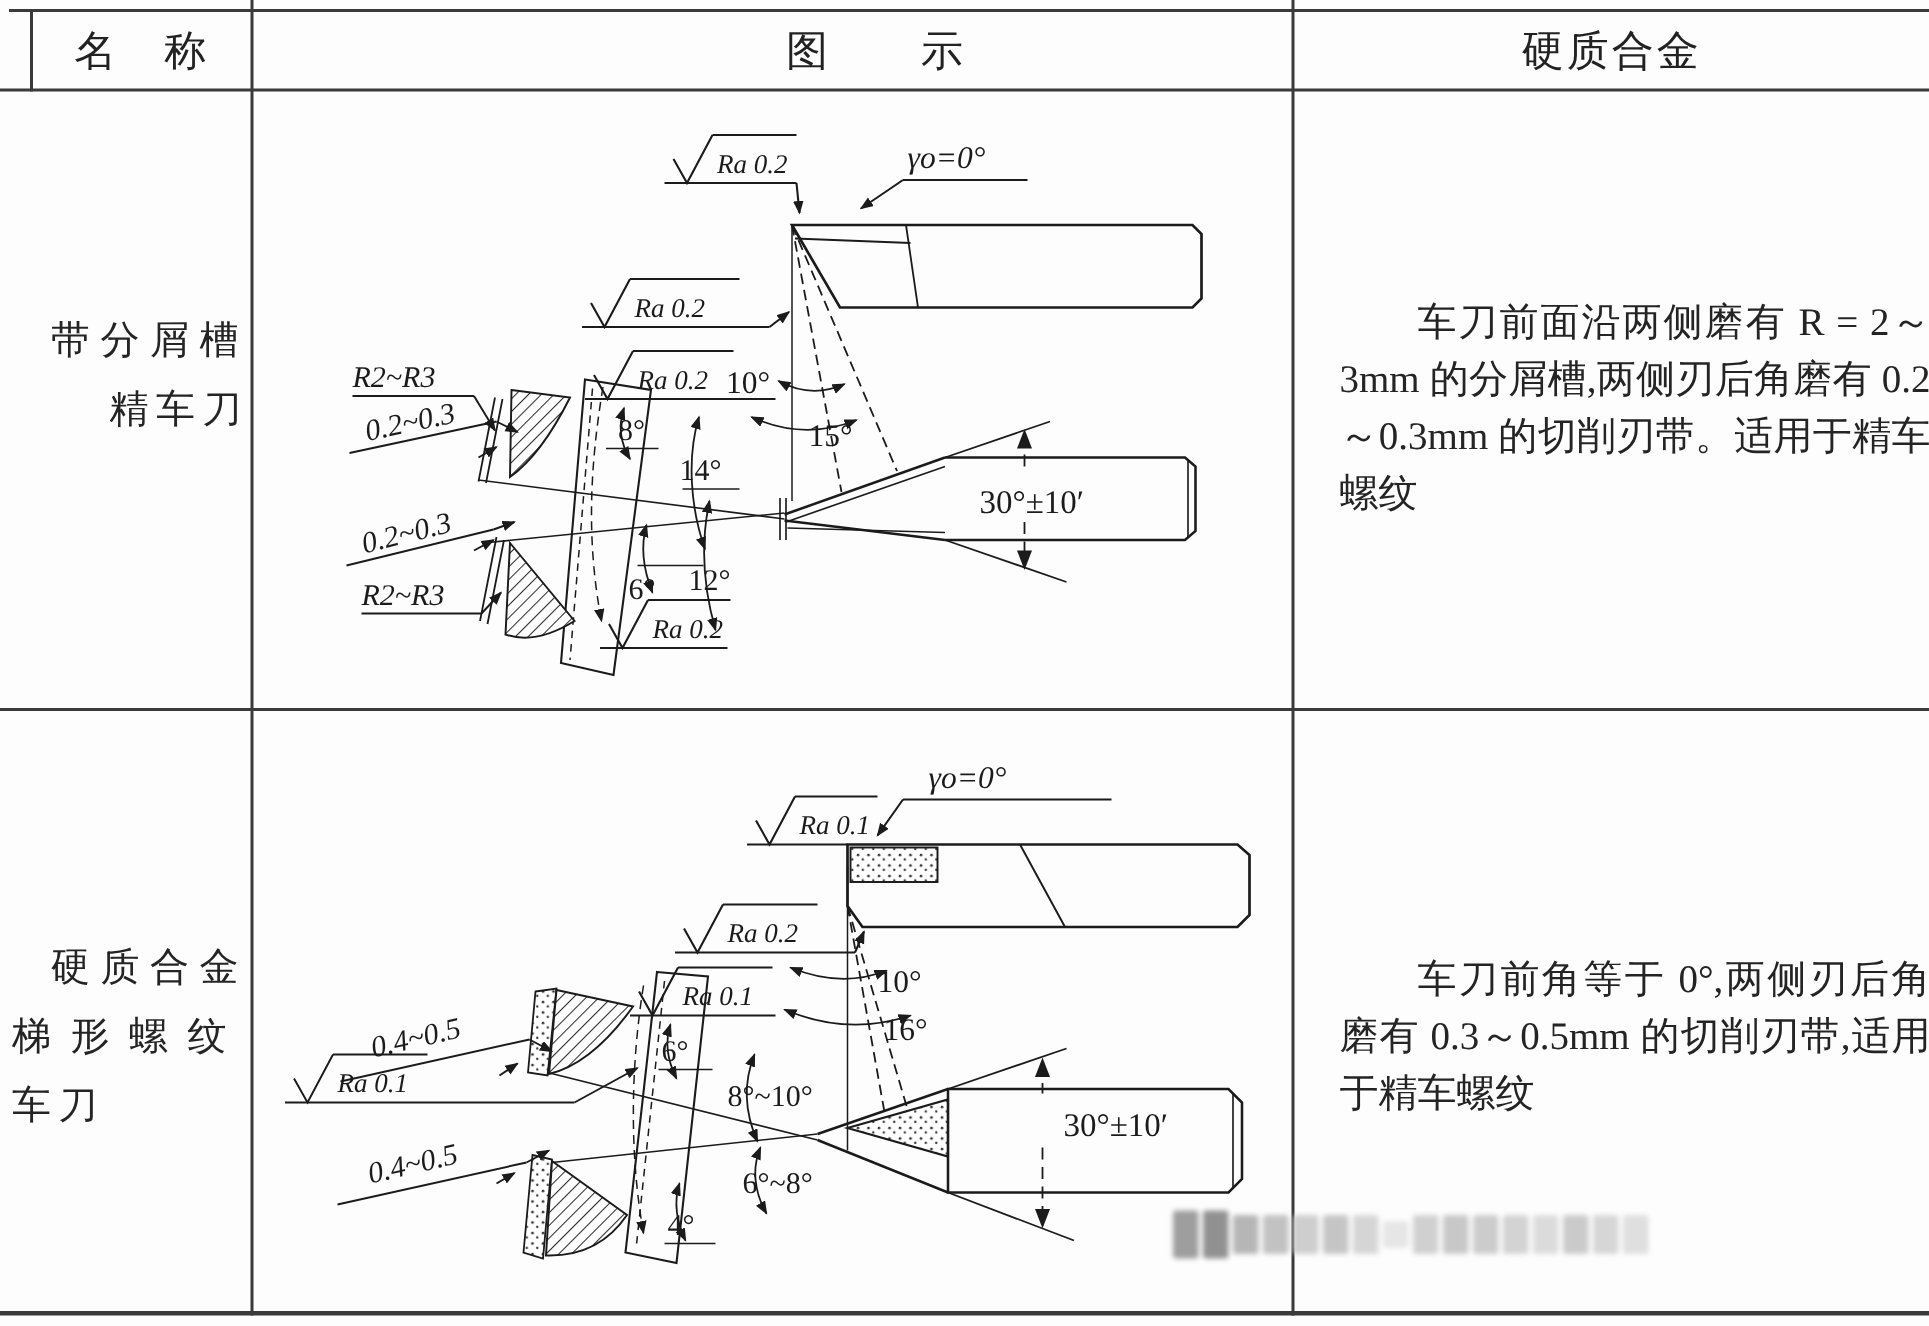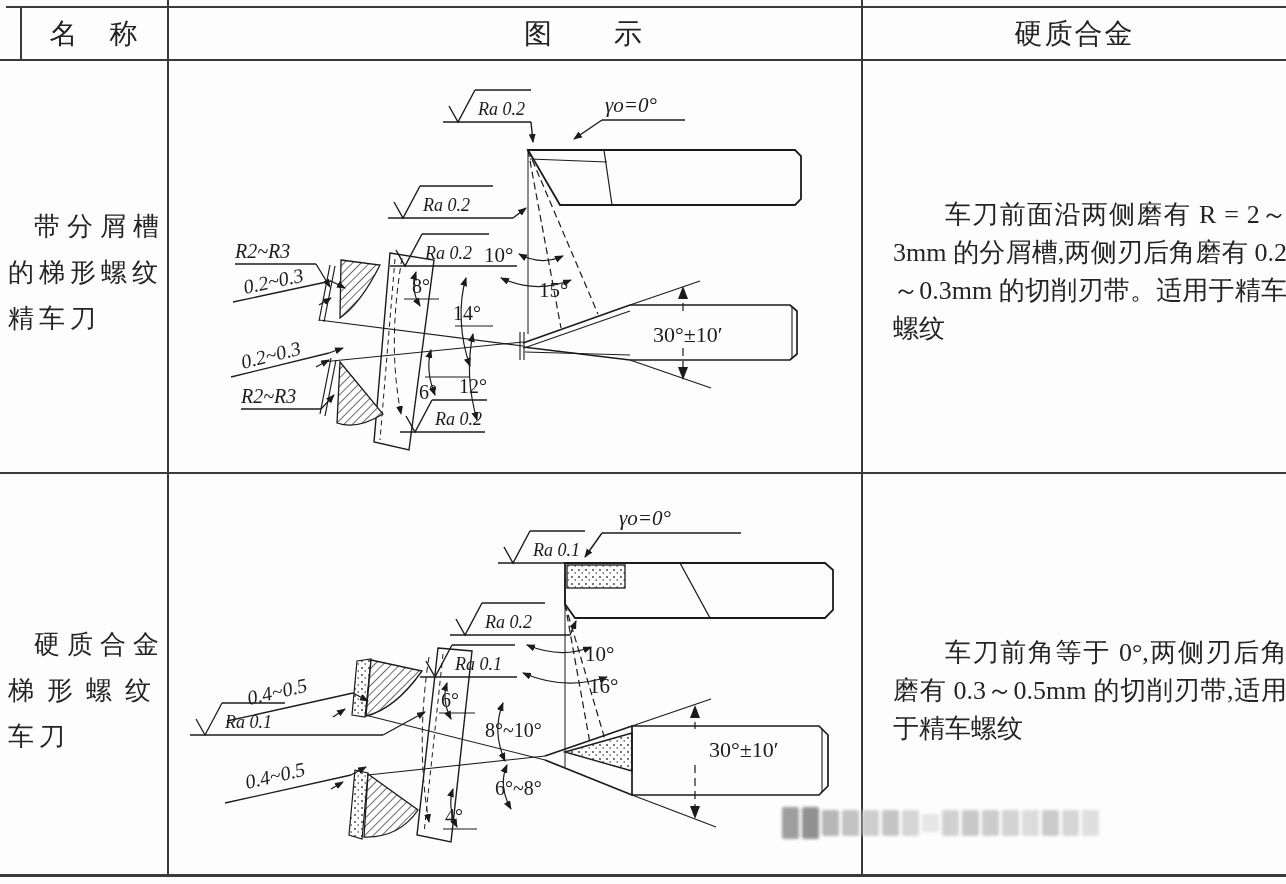--- a/index.html
+++ b/index.html
@@ -41,23 +41,22 @@
   <div class="hcell" style="left:22px;width:145px;">
     <span>名　称</span>
   </div>
   <div class="hcell" style="left:169px;width:830px;">
     <span>图　　示</span>
   </div>
   <div class="hcell" style="left:863px;width:423px;">
     <span>硬质合金</span>
   </div>
 
-  <div class="name" style="left:8px;top:204px;">
+  <div class="name" style="left:8px;top:204px;text-align:right;">
     <div class="l1">带分屑槽</div>
-    <div class="l2">的梯形螺纹</div>
     <div class="l3">精车刀</div>
   </div>
 
   <div class="name r2" style="left:8px;top:622px;">
     <div class="l1">硬质合金</div>
     <div class="l2">梯形螺纹</div>
     <div class="l3">车刀</div>
   </div>
 
   <p class="feat" style="top:180px;">车刀前面沿两侧磨有 R = 2～3mm 的分屑槽,两侧刃后角磨有 0.2～0.3mm 的切削刃带。适用于精车螺纹</p>

